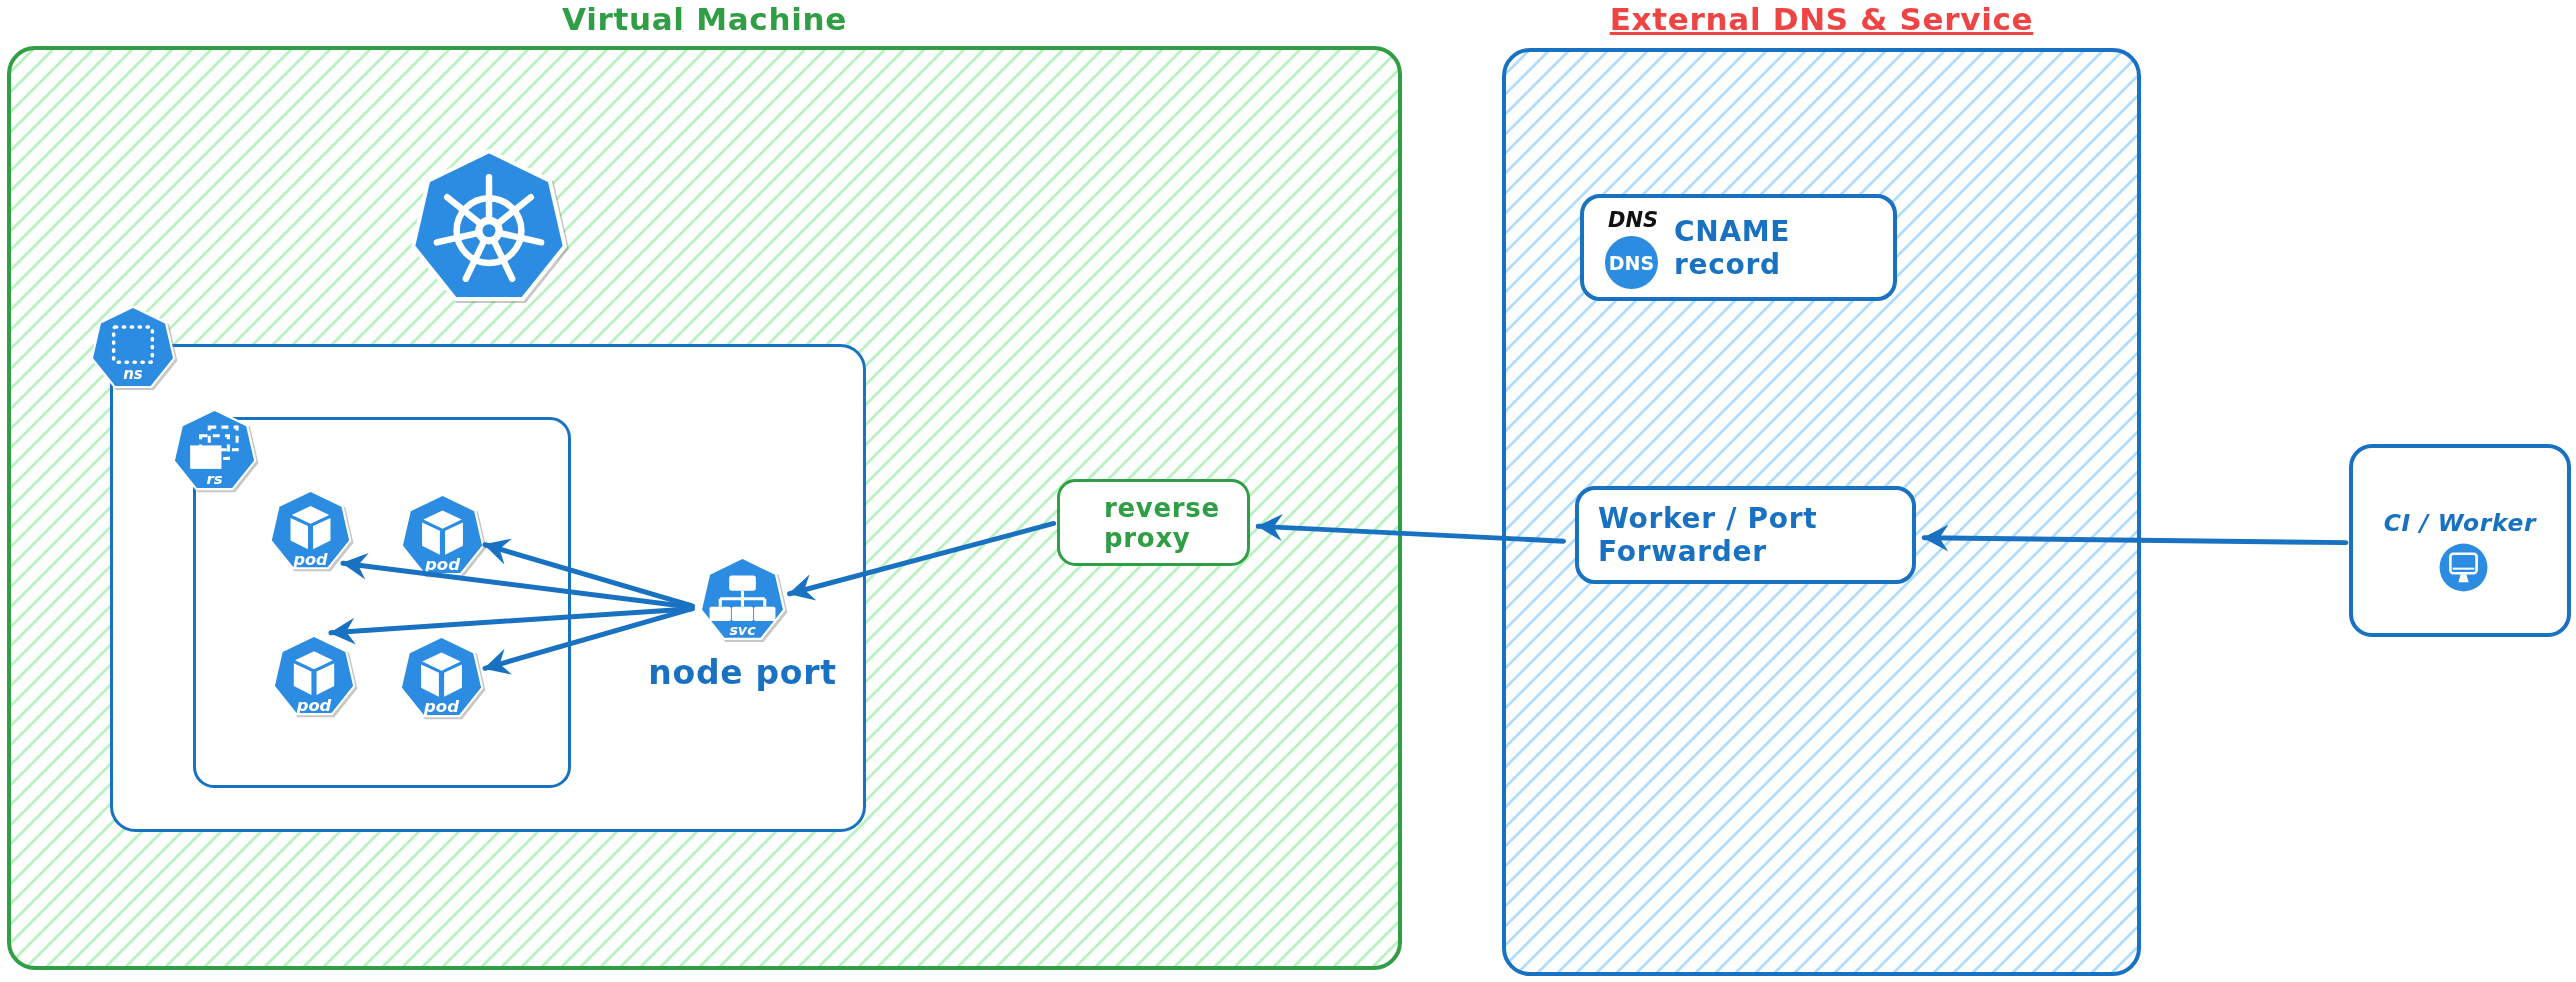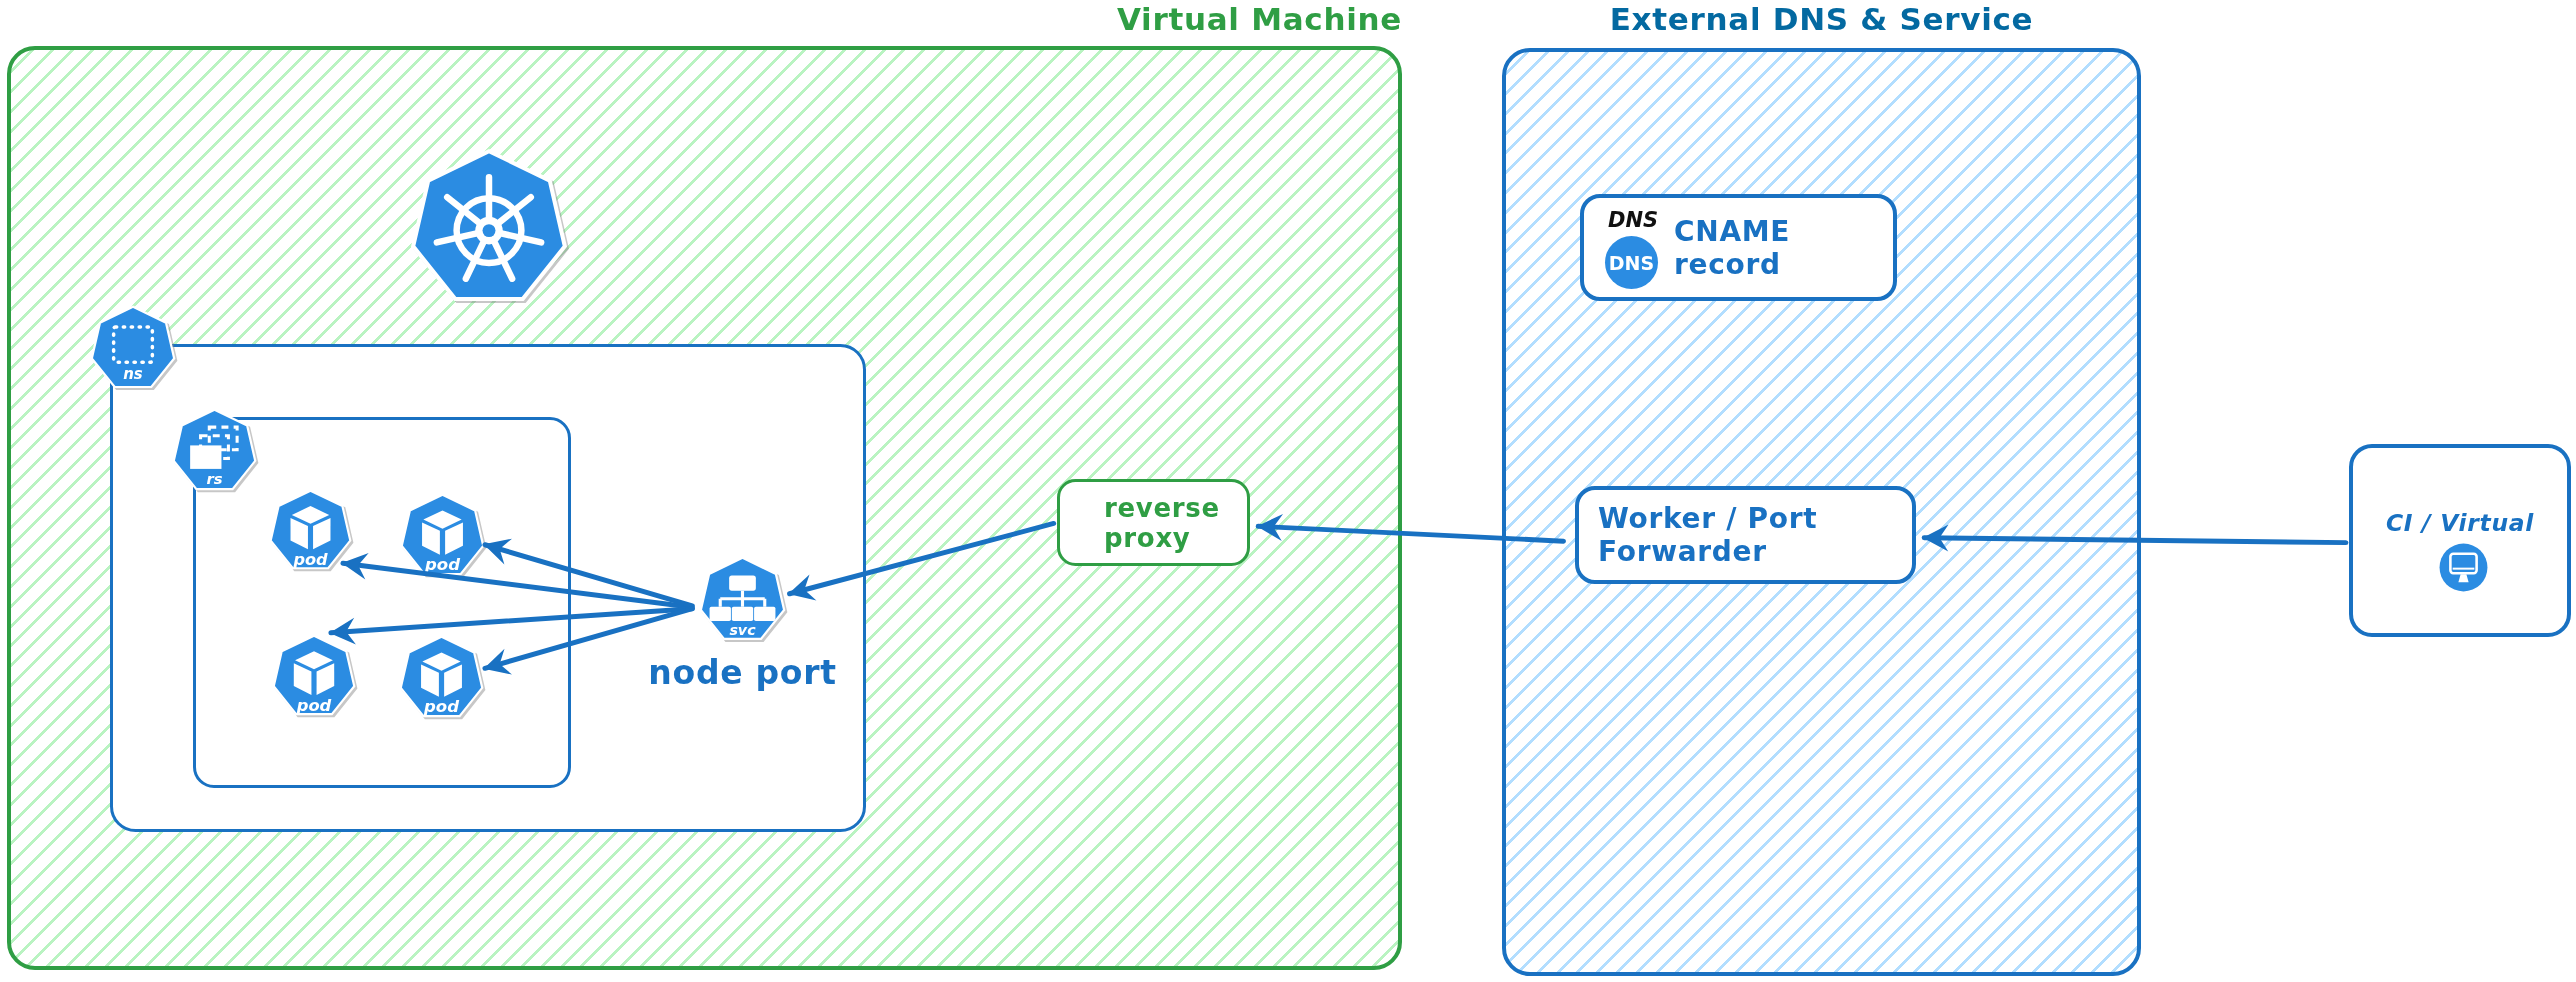--- a/index.html
+++ b/index.html
@@ -6,22 +6,22 @@
   body{width:2576px;height:983px;position:relative;overflow:hidden;
        font-family:"DejaVu Sans","Liberation Sans",sans-serif;}
   
   .region{position:absolute;border-radius:28px;box-sizing:border-box;}
   .region.green{border:4.3px solid #2f9e44;
     background:repeating-linear-gradient(135deg, rgba(178,242,187,.9) 0 2.8px, transparent 2.8px 14px);}
   .region.blue{border:4.3px solid #1971c2;
     background:repeating-linear-gradient(135deg, rgba(165,216,255,.85) 0 2.8px, transparent 2.8px 14px);}
   .region-title{position:absolute;text-align:center;font-size:31px;letter-spacing:0.7px;
     font-weight:bold;}
-  .region-title.green{color:#2f9e44;text-align:right;}
-  .region-title.blue{color:#0369a1;}
+  .region-title.green{color:#2f9e44;}
+  .region-title.blue{color:#ef4444;text-decoration:underline;}
   
   .wbox{position:absolute;background:#ffffff;box-sizing:border-box;}
   .wbox.blue-border{border:3.6px solid #1971c2;border-radius:23px;}
   .wbox.blue-border.thick{border-width:4.3px;}
   .wbox.green-border{border:3.6px solid #2f9e44;border-radius:18.5px;}
   .center-label{display:flex;align-items:center;justify-content:center;height:100%;}
   .hand-blue{color:#1971c2;font-weight:bold;letter-spacing:0.7px;}
   .hand-green{color:#2f9e44;font-weight:bold;letter-spacing:0.7px;padding-left:44px;}
   
   .icon{position:absolute;filter:drop-shadow(2.8px 2.8px 0 rgba(130,130,130,.45));}
@@ -142,21 +142,21 @@
     <span>DNS</span>
   </div>
   <div class="center-label hand-blue" style="position:absolute;left:78px;right:7px;top:0;bottom:0;font-size:28px;margin-left:12px;">CNAME record</div>
 </div>
 
 <div class="wbox blue-border thick" style="left:1575px;top:486px;width:341px;height:98px;border-radius:20px;">
   <div class="center-label hand-blue" style="font-size:28px;padding-left:19px;">Worker / Port Forwarder</div>
 </div>
 
 <div class="wbox blue-border thick" style="left:2349px;top:444px;width:222px;height:193px;border-radius:23px;">
-  <div class="caption hand-blue" style="left:0;right:0;top:61px;font-size:23.4px;font-style:italic;">CI / Virtual</div>
+  <div class="caption hand-blue" style="left:0;right:0;top:61px;font-size:23.4px;font-style:italic;">CI / Worker</div>
   <div class="icon" style="left:82px;top:91px;width:57px;height:57px;filter:none;">
     <svg viewBox="0 0 100 100" width="57" height="57">
       <circle cx="50" cy="50" r="42" fill="#2b8ce2"></circle>
       <rect x="27" y="26" width="46" height="34" rx="5" fill="none" stroke="#ffffff" stroke-width="4.5"></rect>
       <path d="M31,52 H69" stroke="#ffffff" stroke-width="3.5"></path>
       <path d="M45,62 L55,62 L59,76 L41,76 Z" fill="#ffffff"></path>
     </svg>
   </div>
 </div>
 

